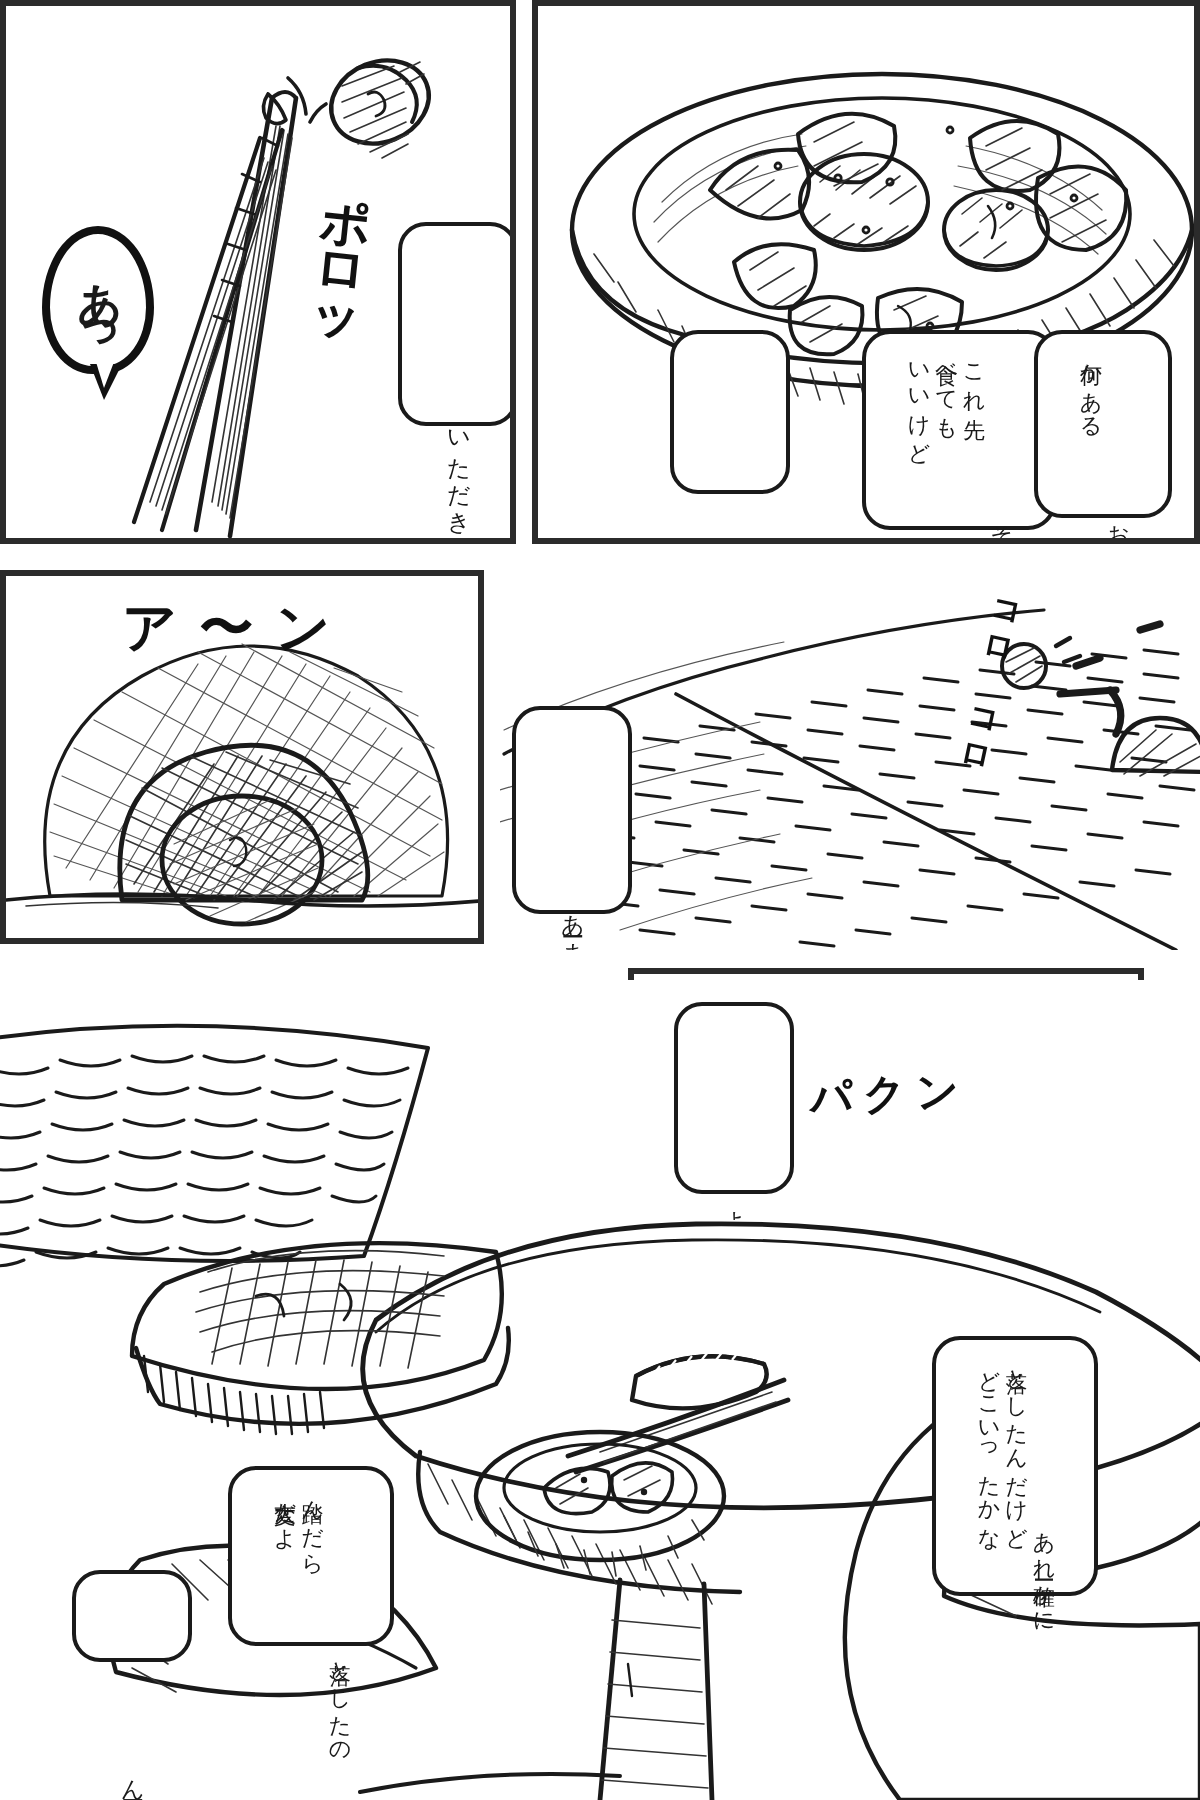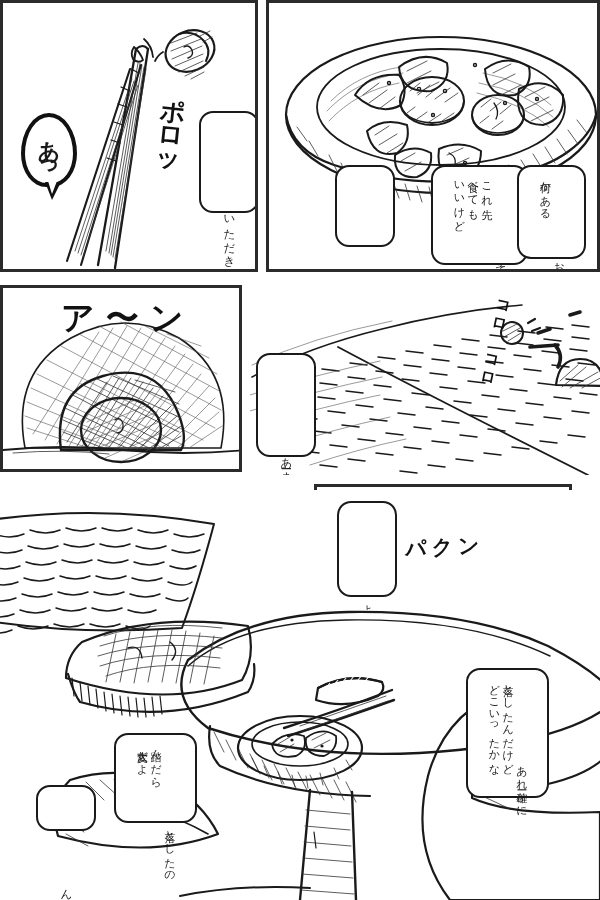--- a/index.html
+++ b/index.html
@@ -359,21 +359,21 @@
         <path d="M90 162 L156 134"></path>
           <path d="M102 170 L156 146"></path>
           <path d="M120 173 L154 158"></path>
       </g>
       <path d="M112 132 q6 -4 8 4 q1 8 -6 9" class="ink" stroke-width="1.2"></path>
 
       <path d="M0 162 q60 -6 120 0 q60 6 122 0" class="ink" stroke-width="1.8"></path>
       <path d="M10 165 q50 -4 96 1" class="hair" stroke-width="2.4"></path>
     </svg>
 
-    <div class="sfx" style="left:58px;top:8px;font-size:33px;letter-spacing:11px;">
+    <div class="sfx" style="left:58px;top:8px;font-size:27px;letter-spacing:11px;">
       <span>ア〜ン</span>
     </div>
   </div>
 
   <div class="panel noborder" style="left:250px;top:285px;width:350px;height:190px;">
     <svg width="350" height="190" viewBox="0 0 350 190">
 
       <path d="M2 92 q56 -30 130 -48 q70 -18 140 -24" class="ink" stroke-width="1.6"></path>
       <path d="M2 80 q60 -28 140 -44" class="hair2" stroke-width="1.2"></path>
       <path d="M88 62 q90 48 250 128" class="ink" stroke-width="1.8"></path>

